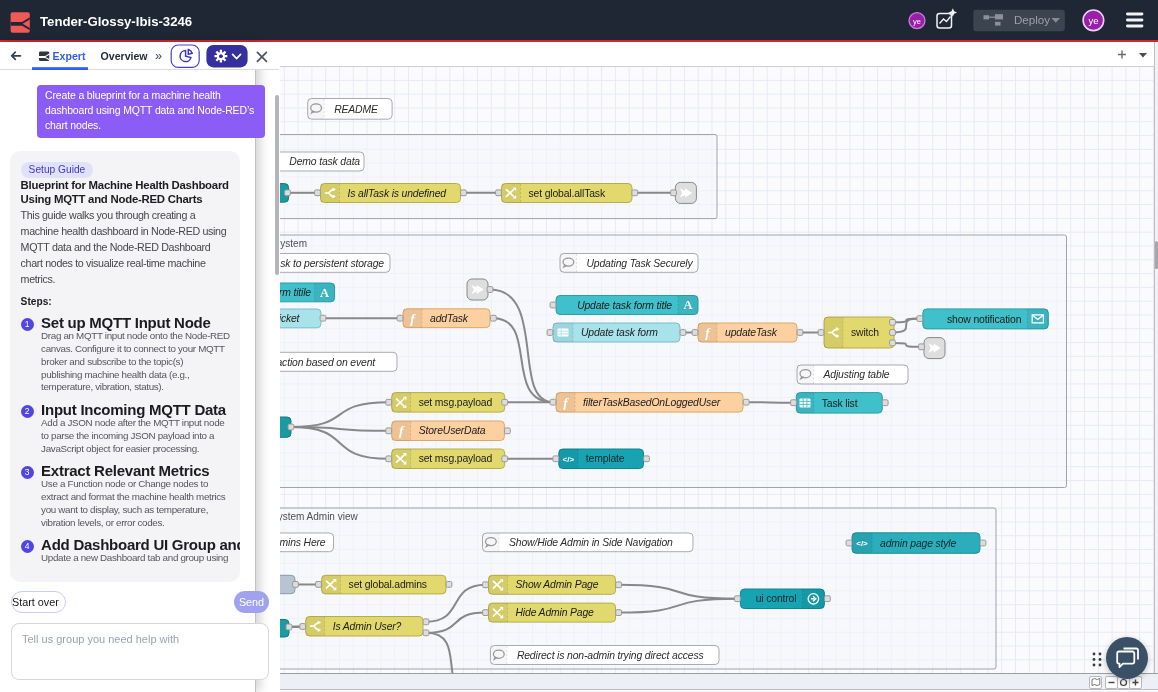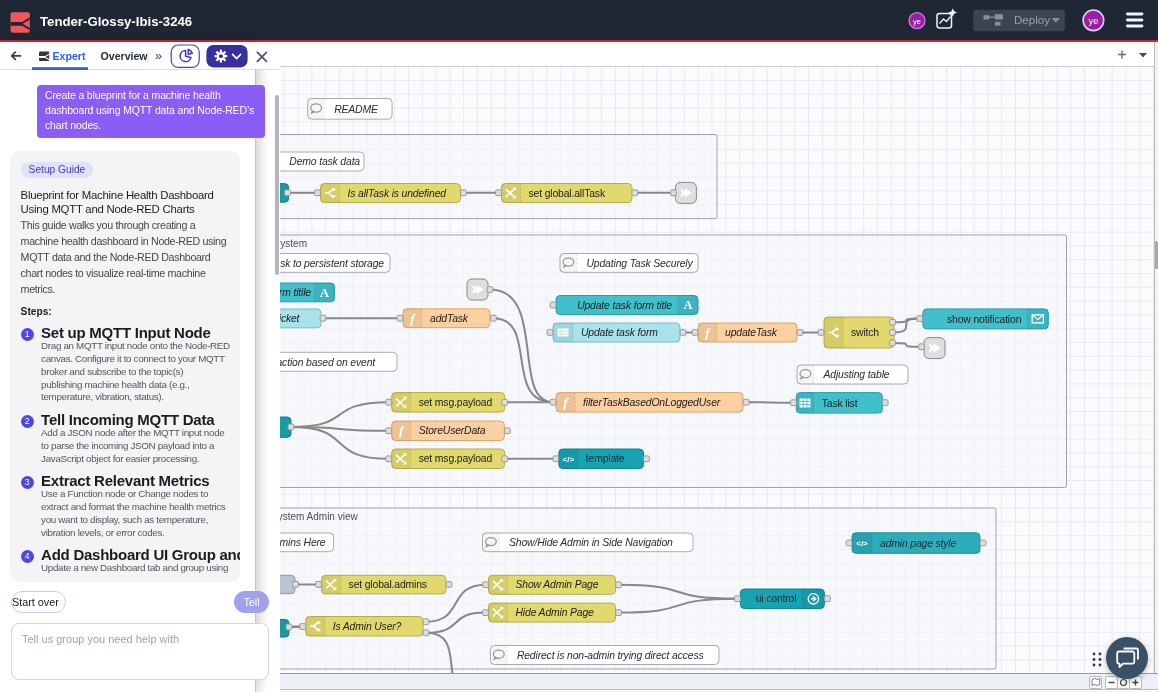--- a/index.html
+++ b/index.html
@@ -13,21 +13,21 @@
 #below{position:absolute;left:280px;top:691px;width:878px;height:1px;background:#f4f4f6}
 #rstrip{position:absolute;left:1154px;top:42px;width:4px;height:631px;background:#f2f2f4;border-left:1px solid #bcbcc2}
 #rthumb{position:absolute;left:1154.5px;top:241px;width:3px;height:28px;background:#a7a7ad;border-radius:2px}
 
 #panel{position:absolute;left:0;top:42px;width:256px;height:650px;background:#fff;border-right:1px solid #c2c2c8;box-shadow:4px 0 10px rgba(0,0,0,0.18)}
 #phead{position:absolute;left:0;top:0;width:279px;height:27.5px;background:#fff;border-bottom:1px solid #dcdce0}
 #pthumb{position:absolute;left:274.5px;top:53px;width:4px;height:180px;background:#b4b4ba;border-radius:2px}
 #bubble{position:absolute;left:37px;top:43px;width:227.5px;height:53px;background:#8b5cf6;border-radius:4px;color:#fff;font-size:10.5px;letter-spacing:-0.15px;line-height:15.1px;padding:3px 8px;white-space:nowrap;overflow:hidden}
 #card{position:absolute;left:9.6px;top:109px;width:230.7px;height:431px;background:#f4f4f6;border-radius:10px;overflow:hidden;padding:8px 11px;white-space:nowrap}
 .chip{display:inline-block;background:#e0e2fc;color:#4338ca;font-size:10.2px;border-radius:8px;padding:2.5px 8px}
-#card h2{font-size:11.4px;letter-spacing:-0.25px;line-height:14.8px;color:#1b1b20;margin-top:10px;font-weight:normal}
+#card h2{font-size:11.4px;letter-spacing:-0.25px;line-height:14.8px;color:#1b1b20;font-weight:bold}
 #card p.lead{font-size:10.7px;letter-spacing:-0.35px;line-height:16.05px;color:#46464d;margin-top:0px}
 #card .steps{font-size:10.2px;font-weight:bold;color:#1b1b20;margin-top:9px}
 .step{position:relative;padding-left:20.5px;margin-top:10px}
 .step:nth-of-type(1){margin-top:11.5px}
 .snum{position:absolute;left:0;top:1px;width:13px;height:13px;border-radius:50%;background:#4f46e5;color:#fff;font-size:8.5px;text-align:center;line-height:13px}
 .step h3{font-size:15px;letter-spacing:-0.25px;color:#1b1b20;font-weight:bold;line-height:12px}
 .step div{font-size:9.8px;letter-spacing:-0.32px;line-height:12.75px;color:#55555e;margin-top:1px}
 #startover{position:absolute;left:11px;top:549px;width:55px;height:22px;border:1px solid #c9cdf5;border-radius:11px;background:#fff;font-size:10.8px;color:#18181b;text-align:left;line-height:20px}
 #send{position:absolute;left:234px;top:549px;width:35px;height:22px;border-radius:11px;background:#a0a2f0;font-size:10.8px;color:#fff;text-align:center;line-height:22px}
 #ta{position:absolute;left:11px;top:581px;width:258px;height:57px;border:1px solid #d6d6dc;border-radius:8px;background:#fff;color:#9ca3af;font-size:11px;padding:9px 10px}
@@ -408,37 +408,37 @@
    <h2>Blueprint for Machine Health Dashboard<br>Using MQTT and Node-RED Charts</h2>
    <p class="lead">This guide walks you through creating a<br>machine health dashboard in Node-RED using<br>MQTT data and the Node-RED Dashboard<br>chart nodes to visualize real-time machine<br>metrics.</p>
    <div class="steps">Steps:</div>
    <div class="step">
         <span class="snum">1</span>
         <h3>Set up MQTT Input Node</h3>
      <div>Drag an MQTT input node onto the Node-RED<br>canvas. Configure it to connect to your MQTT<br>broker and subscribe to the topic(s)<br>publishing machine health data (e.g.,<br>temperature, vibration, status).</div>
       </div>
    <div class="step">
         <span class="snum">2</span>
-        <h3>Tell Incoming MQTT Data</h3>
+        <h3>Input Incoming MQTT Data</h3>
      <div>Add a JSON node after the MQTT input node<br>to parse the incoming JSON payload into a<br>JavaScript object for easier processing.</div>
       </div>
    <div class="step">
         <span class="snum">3</span>
         <h3>Extract Relevant Metrics</h3>
      <div>Use a Function node or Change nodes to<br>extract and format the machine health metrics<br>you want to display, such as temperature,<br>vibration levels, or error codes.</div>
       </div>
    <div class="step">
         <span class="snum">4</span>
         <h3>Add Dashboard UI Group and Tabs</h3>
      <div>Update a new Dashboard tab and group using</div>
       </div>
  </div>
  <div id="pthumb"></div>
  <div id="startover">Start over</div>
- <div id="send">Tell</div>
+ <div id="send">Send</div>
  <div id="ta">Tell us group you need help with</div>
 </div>
 <div id="chat"></div>
 <svg width="42" height="42" style="position:absolute;left:1106px;top:637px">
   <g fill="none" stroke="#ffffff" stroke-width="1.8" stroke-linejoin="round">
     <path d="M13,14.5 h13.5 a1.8,1.8 0 0 1 1.8,1.8 v8.5 a1.8,1.8 0 0 1 -1.8,1.8 h-9.5 l-3.5,3.5 v-3.5 h-0.5 a1.8,1.8 0 0 1 -1.8,-1.8 v-8.5 a1.8,1.8 0 0 1 1.8,-1.8 z"></path>
     <path d="M17.5,11.5 h12.7 a1.8,1.8 0 0 1 1.8,1.8 v9.2"></path>
   </g>
 </svg>
 

